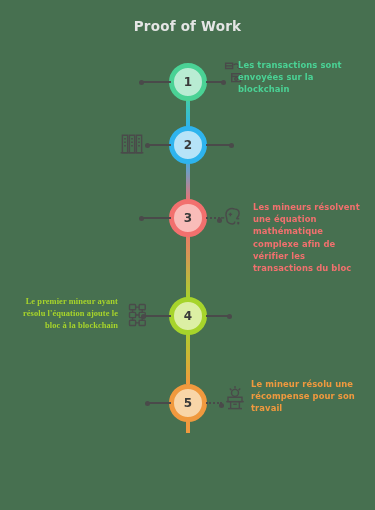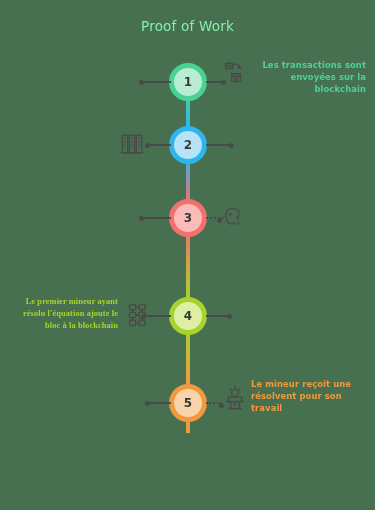--- a/index.html
+++ b/index.html
@@ -21,22 +21,22 @@
     width: 375px;
     height: 510px;
   }
   .title {
     position: absolute;
     left: 0;
     top: 18px;
     width: 375px;
     text-align: center;
     font-size: 13.5px;
-    font-weight: normal;
-    color: #86efac;
+    font-weight: bold;
+    color: #e5e5e5;
     letter-spacing: 0.2px;
   }
   
   .spine {
     position: absolute;
     left: 186px;
     width: 4px;
   }
   
   .node {
@@ -120,21 +120,21 @@
     <svg viewBox="0 0 32 32" fill="none" stroke="currentColor" stroke-width="1.6">
       <path d="M3 6h8v6H3z"></path>
         <path d="M3 9h8"></path>
       <path d="M12 8c4-3 7 0 7 4"></path>
         <path d="M19 12l-2.5-2M19 12l2-2.5"></path>
       <path d="M10 18h10v9H10z"></path>
         <path d="M10 21h10"></path>
         <circle cx="15" cy="24" r="1.6"></circle>
     </svg>
   </div>
-  <div class="label right" style="left:258px;top:59px;width:108px;color:#4ad295;text-align:right;">Les transactions sont envoyées sur la blockchain</div>
+  <div class="label right" style="left:238px;top:59px;width:108px;color:#4ad295;">Les transactions sont envoyées sur la blockchain</div>
 
   <div class="node" style="top: 126px; border-color: rgb(46, 180, 238); background: rgb(182, 227, 248);">
     <span>2</span>
   </div>
   <div class="connector to-left" style="left:147px;top:144px;width:24px;"></div>
   <div class="connector to-right" style="left:206px;top:144px;width:26px;"></div>
   <div class="icon" style="left:118px;top:130px;">
     <svg viewBox="0 0 32 32" fill="none" stroke="currentColor" stroke-width="1.6">
       <path d="M5 6h6v20H5z"></path>
         <path d="M13 6h6v20h-6z"></path>
@@ -152,20 +152,21 @@
   <div class="icon" style="left:219px;top:203px;">
     <svg viewBox="0 0 32 32" fill="none" stroke="currentColor" stroke-width="1.6">
       <path d="M18 7c-5-2-10 1-10 6 0 3 1 4 1 6 0 3 3 5 6 5 2 0 3-1 3-3"></path>
       <path d="M18 7c3 0 5 2 5 5 0 3-2 4-3 6"></path>
       <path d="M11 13h4M13 11v4"></path>
         <path d="M20 18h3"></path>
         <path d="M21 22l2 2M23 22l-2 2"></path>
       <path d="M6 17H2"></path>
     </svg>
   </div>
+  <div class="label right" style="left:253px;top:201px;width:110px;color:#f2706e;">Les mineurs résolvent une équation mathématique complexe afin de vérifier les transactions du bloc</div>
 
   <div class="node" style="top: 297px; border-color: rgb(167, 212, 43); background: rgb(220, 239, 164);">
     <span>4</span>
   </div>
   <div class="connector to-left" style="left:143px;top:315px;width:28px;"></div>
   <div class="connector to-right" style="left:206px;top:315px;width:24px;"></div>
   <div class="icon" style="left:126px;top:301px;">
     <svg viewBox="0 0 32 32" fill="none" stroke="currentColor" stroke-width="1.6">
       <rect x="4" y="4" width="7" height="6" rx="1"></rect>
         <rect x="15" y="4" width="7" height="6" rx="1"></rect>
@@ -187,15 +188,15 @@
     <svg viewBox="0 0 32 32" fill="none" stroke="currentColor" stroke-width="1.6">
       <circle cx="16" cy="9" r="4"></circle>
         <path d="M12 6l-2-2M20 6l2-2M16 4V1"></path>
       <path d="M8 14h16v5H8z"></path>
         <path d="M6 19h20"></path>
       <path d="M11 19v8M21 19v8"></path>
         <path d="M8 27h16"></path>
       <path d="M14 22h4"></path>
     </svg>
   </div>
-  <div class="label right" style="left:251px;top:378px;width:112px;color:#f0993e;">Le mineur reçoit une résolvent pour son travail</div>
+  <div class="label right" style="left:251px;top:378px;width:112px;color:#f0993e;">Le mineur résolu une récompense pour son travail</div>
 
 </div>
 
 </body></html>

